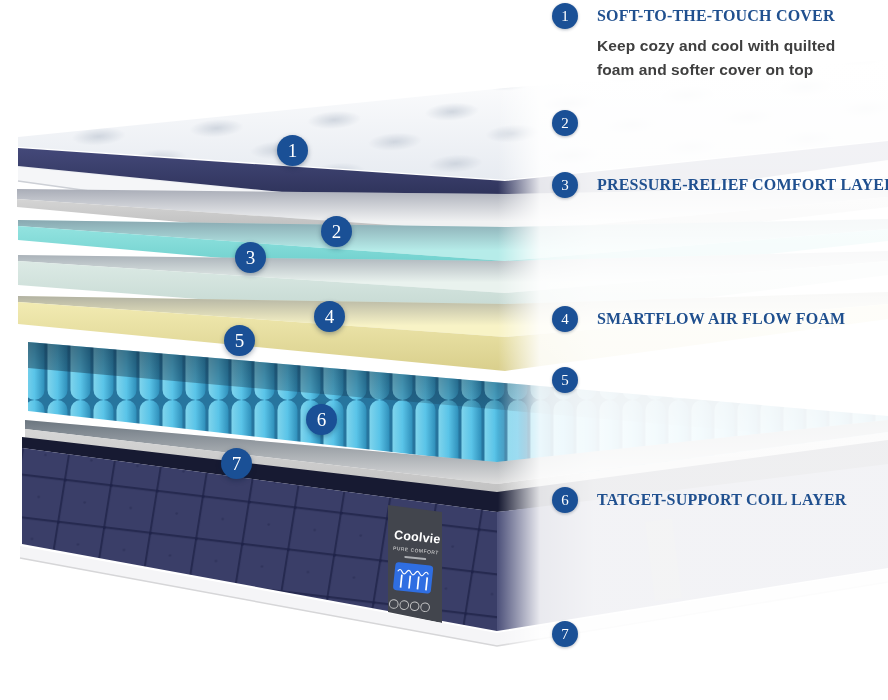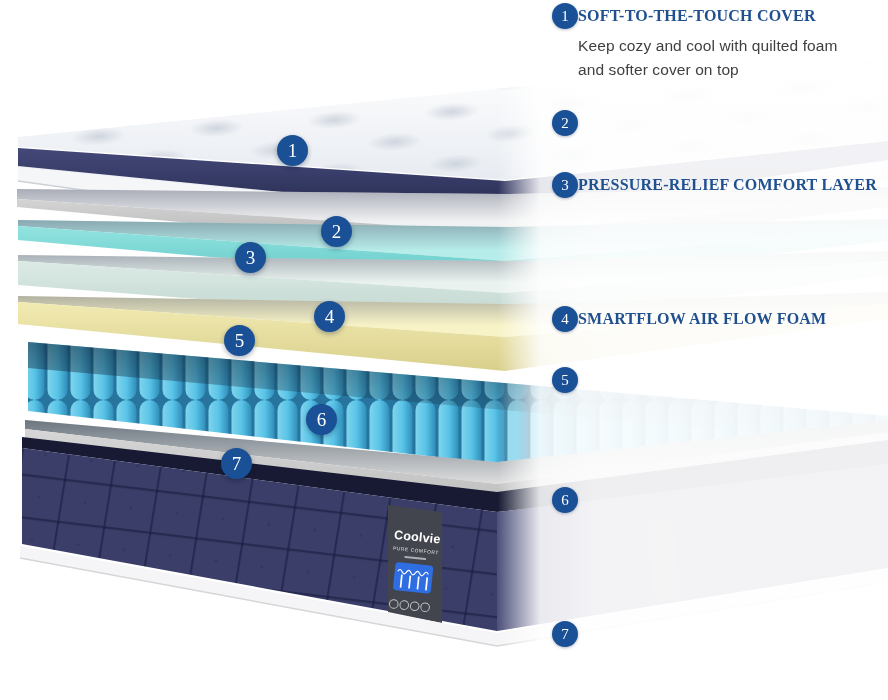--- a/index.html
+++ b/index.html
@@ -11,24 +11,24 @@
                rgba(255,255,255,0.93) 95px, rgba(255,255,255,0.93) 100%);}
   
   .dbadge{position:absolute;width:31px;height:31px;border-radius:50%;background:#1a5096;color:#fff;
     font-family:"Liberation Serif","DejaVu Serif",serif;font-size:19px;line-height:31px;text-align:center;
     box-shadow:0 2px 5px rgba(10,30,60,.35);}
   
   .item{position:absolute;left:552px;display:flex;align-items:flex-start;}
   .rbadge{flex:none;width:26px;height:26px;border-radius:50%;background:#1a5096;color:#fff;
     font-family:"Liberation Serif","DejaVu Serif",serif;font-size:15px;line-height:26px;text-align:center;
     box-shadow:0 1px 3px rgba(10,30,60,.3);}
-  .itext{width:284px;}
+  .itext{margin-left:19px;width:284px;}
   .ititle{font-family:"Liberation Serif","DejaVu Serif",serif;font-weight:bold;font-size:16px;
     line-height:26px;color:#20508f;letter-spacing:.2px;white-space:nowrap;}
-  .idesc{margin-top:5px;font-size:15.5px;line-height:23.5px;color:#3f3f3f;letter-spacing:.1px;max-width:266px;}
+  .idesc{margin-top:5px;font-size:15.5px;line-height:23.5px;color:#3f3f3f;letter-spacing:.1px;max-width:266px;font-weight:bold;}
   .idesc:empty{display:none;}
 </style>
 </head>
 <body>
 
 <div class="stage">
 
   <svg class="mattress-svg" width="888" height="700" viewBox="0 0 888 700">
     <defs>
       <linearGradient id="qg" x1="0" y1="0" x2="0" y2="1">
@@ -196,20 +196,21 @@
       <div class="ititle">SMARTFLOW AIR FLOW FOAM</div>
 
     </div>
   </div>
   <div class="item" style="top:367px">
     <div class="rbadge">5</div>
   </div>
   <div class="item" style="top:487px">
     <div class="rbadge">6</div>
     <div class="itext">
+      <div class="ititle">TATGET-SUPPORT COIL LAYER</div>
     </div>
   </div>
   <div class="item" style="top:621px">
     <div class="rbadge">7</div>
     <div class="itext">
     </div>
   </div>
 
 </div>
 

